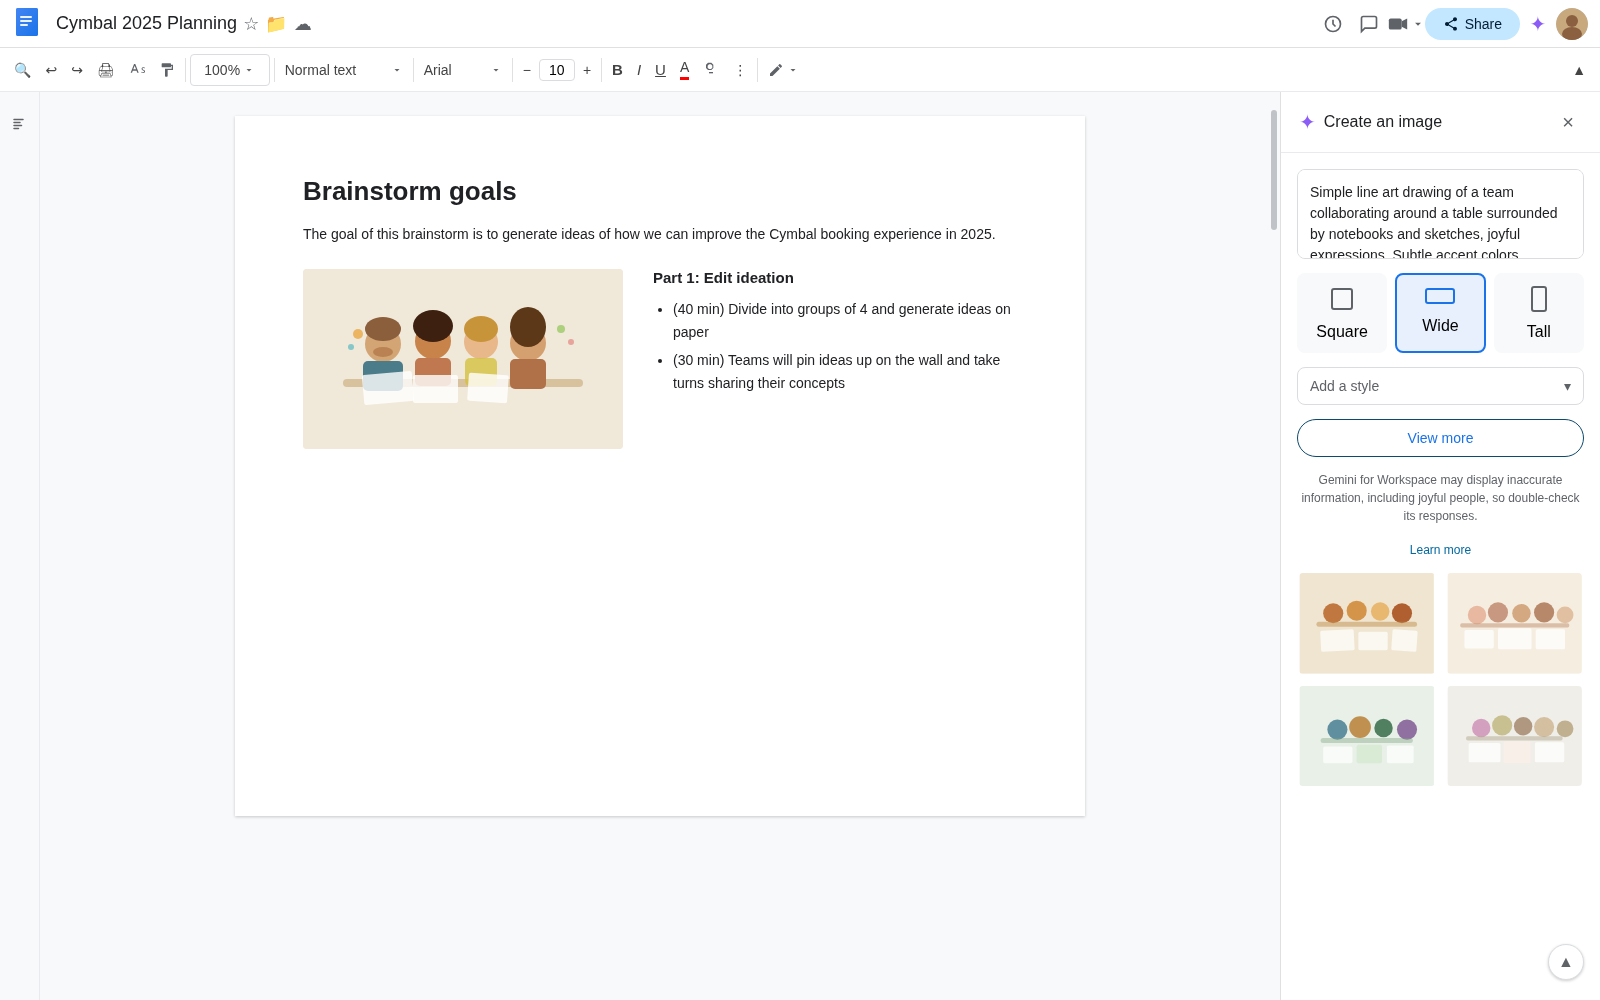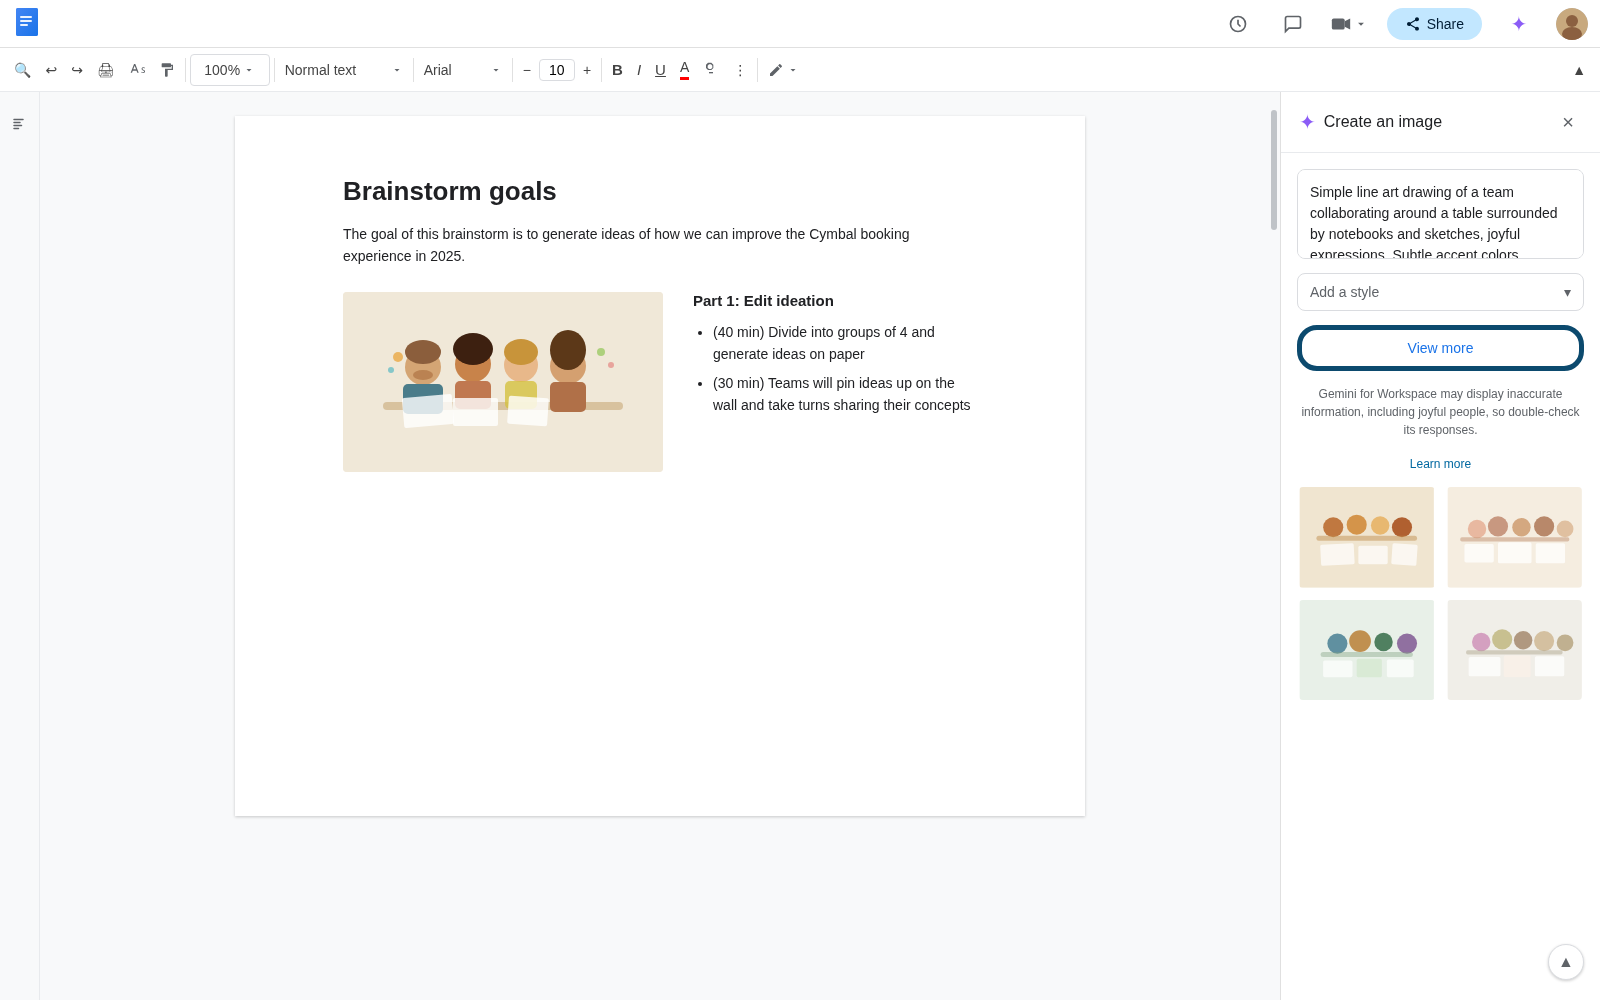--- a/index.html
+++ b/index.html
@@ -8,21 +8,21 @@
     
     .menu-bar {
       display: flex; align-items: center; height: 48px; background: #fff;
       padding: 0 12px; border-bottom: 1px solid #e0e0e0; gap: 8px;
     }
     .doc-title-area { display: flex; align-items: center; gap: 6px; flex: 1; }
     .doc-title { font-size: 18px; color: #202124; font-weight: 400; }
     .title-icon { font-size: 18px; color: #5f6368; cursor: pointer; }
     .menu-items { display: flex; gap: 2px; }
     .menu-item { font-size: 14px; color: #202124; padding: 4px 8px; border-radius: 4px; cursor: pointer; }
-    .top-right { display: flex; align-items: center; gap: 19px; margin-left: auto; }
+    .top-right { display: flex; align-items: center; gap: 0; margin-left: auto; }
     .icon-btn { width: 36px; height: 36px; border-radius: 50%; display: flex; align-items: center; justify-content: center; cursor: pointer; color: #5f6368; font-size: 18px; }
     .share-btn {
       background: #c2e7ff; color: #001d35; border: none; border-radius: 20px;
       padding: 8px 18px; font-size: 14px; font-weight: 500; cursor: pointer;
       display: flex; align-items: center; gap: 6px;
     }
     .avatar { width: 32px; height: 32px; border-radius: 50%; background: #ccc; overflow: hidden; }
     .gemini-icon { color: #8b5cf6; font-size: 20px; }
     .video-icon-area { display: flex; align-items: center; gap: 2px; }
 
@@ -44,21 +44,21 @@
     .underline-btn { text-decoration: underline; font-size: 15px; }
     .expand-btn { margin-left: auto; }
 
     
     .main-area { display: flex; flex: 1; overflow: hidden; }
 
     
     .doc-area { flex: 1; background: #f8f9fa; overflow-y: auto; display: flex; flex-direction: column; align-items: center; padding: 24px 0; }
 
     .doc-page {
-      background: #fff; width: 860px; min-height: 700px; padding: 60px 108px;
+      background: #fff; width: 860px; min-height: 700px; padding: 60px 68px;
       box-shadow: 0 1px 3px rgba(0,0,0,0.2); position: relative;
     }
 
     .doc-heading { font-size: 26px; font-weight: 700; color: #202124; margin-bottom: 16px; }
     .doc-body { font-size: 14px; color: #202124; line-height: 1.6; margin-bottom: 24px; }
 
     .doc-image-section { display: flex; gap: 30px; align-items: flex-start; }
     .doc-image-placeholder {
       width: 320px; height: 180px; background: #f0ede5; border-radius: 4px;
       overflow: hidden; flex-shrink: 0; display: flex; align-items: center; justify-content: center;
@@ -99,21 +99,21 @@
     .shape-option.selected { border-color: #1a73e8; background: #e8f0fe; }
 
     .style-dropdown {
       width: 100%; padding: 10px 12px; border: 1px solid #dadce0; border-radius: 8px;
       font-size: 14px; color: #5f6368; cursor: pointer; display: flex; align-items: center;
       justify-content: space-between;
     }
     .style-dropdown-arrow { color: #5f6368; }
 
     .view-more-btn {
-      width: 100%; padding: 10px; border: 5px solid #0c4a6e; border-radius: 20px;
+      width: 100%; padding: 10px; border: 1px solid #0c4a6e; border-radius: 20px;
       background: #fff; font-size: 14px; color: #1a73e8; cursor: pointer; text-align: center;
       font-weight: 500;
     }
 
     .disclaimer { font-size: 12px; color: #5f6368; text-align: center; line-height: 1.5; }
     .learn-more { color: #0369a1; text-decoration: none; font-size: 12px; display: block; text-align: center; margin-top: 4px; }
 
     .image-grid { display: grid; grid-template-columns: 1fr 1fr; gap: 8px; }
     .image-thumb {
       aspect-ratio: 4/3; border-radius: 6px; overflow: hidden; cursor: pointer;
@@ -144,20 +144,26 @@
           <stop offset="0%" stop-color="#4285f4"></stop>
           <stop offset="100%" stop-color="#1a73e8"></stop>
         </linearGradient>
       </defs>
       <rect x="8" y="10" width="12" height="2" rx="1" fill="white" opacity="0.9"></rect>
       <rect x="8" y="14" width="12" height="2" rx="1" fill="white" opacity="0.9"></rect>
       <rect x="8" y="18" width="8" height="2" rx="1" fill="white" opacity="0.9"></rect>
     </svg>
   </div>
 
+  <div class="doc-title-area">
+    <span class="doc-title">Cymbal 2025 Planning</span>
+    <span class="title-icon" title="Star">☆</span>
+    <span class="title-icon" title="Move to">📁</span>
+    <span class="title-icon" title="Cloud">☁</span>
+  </div>
 
 
   <div class="top-right">
     <div class="icon-btn" title="Version history">
       <svg width="20" height="20" viewBox="0 0 24 24" fill="none" stroke="#5f6368" stroke-width="2">
           <circle cx="12" cy="12" r="9"></circle>
           <polyline points="12 7 12 12 15 15"></polyline>
         </svg>
     </div>
     <div class="icon-btn" title="Show comments">
@@ -343,20 +349,46 @@
         <span style="color:#8b5cf6; font-size:20px;">✦</span>
         <span>Create an image</span>
       </div>
       <button class="close-icon-btn">×</button>
     </div>
 
     <div class="panel-body">
 
       <textarea class="prompt-textarea" style="">Simple line art drawing of a team collaborating around a table surrounded by notebooks and sketches, joyful expressions. Subtle accent colors.</textarea>
 
+      <div class="shape-options">
+        <div class="shape-option">
+          <span>
+            <svg width="28" height="28" viewBox="0 0 28 28">
+                <rect x="4" y="4" width="20" height="20" rx="2" fill="none" stroke="#5f6368" stroke-width="2"></rect>
+              </svg>
+          </span>
+          <span>Square</span>
+        </div>
+        <div class="shape-option selected">
+          <span>
+            <svg width="32" height="22" viewBox="0 0 32 22">
+                <rect x="2" y="4" width="28" height="14" rx="2" fill="none" stroke="#1a73e8" stroke-width="2"></rect>
+              </svg>
+          </span>
+          <span>Wide</span>
+        </div>
+        <div class="shape-option">
+          <span>
+            <svg width="18" height="28" viewBox="0 0 18 28">
+                <rect x="2" y="2" width="14" height="24" rx="2" fill="none" stroke="#5f6368" stroke-width="2"></rect>
+              </svg>
+          </span>
+          <span>Tall</span>
+        </div>
+      </div>
 
       <div class="style-dropdown">
         <span>Add a style</span>
         <span class="style-dropdown-arrow">▾</span>
       </div>
 
       <button class="view-more-btn">View more</button>
 
       <p class="disclaimer">Gemini for Workspace may display inaccurate information, including joyful people, so double-check its responses.</p>
       <a class="learn-more" href="#">Learn more</a>

